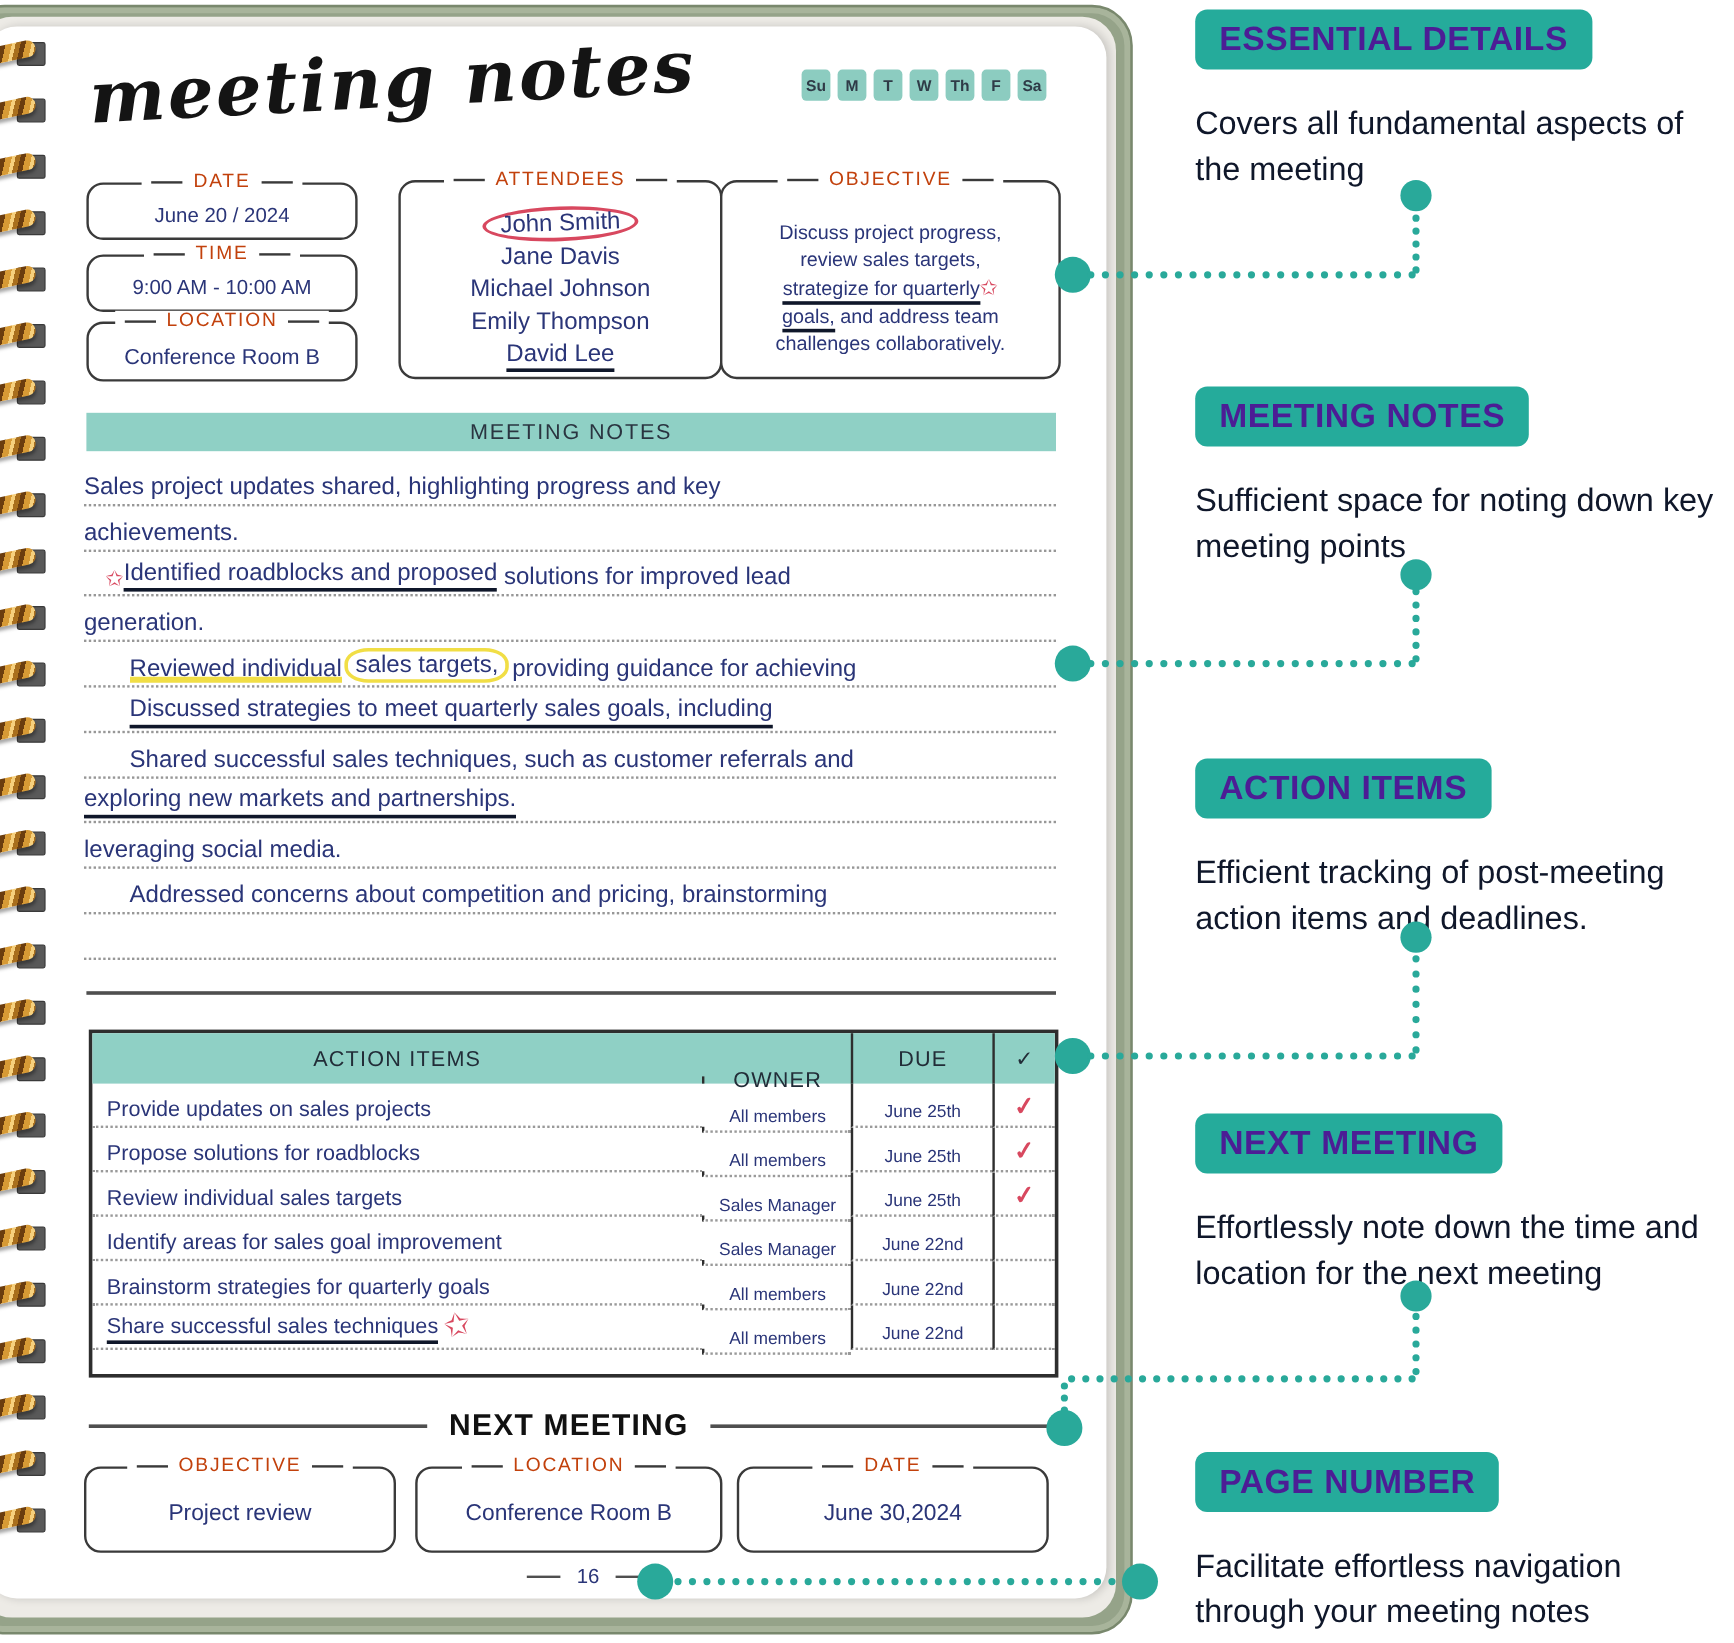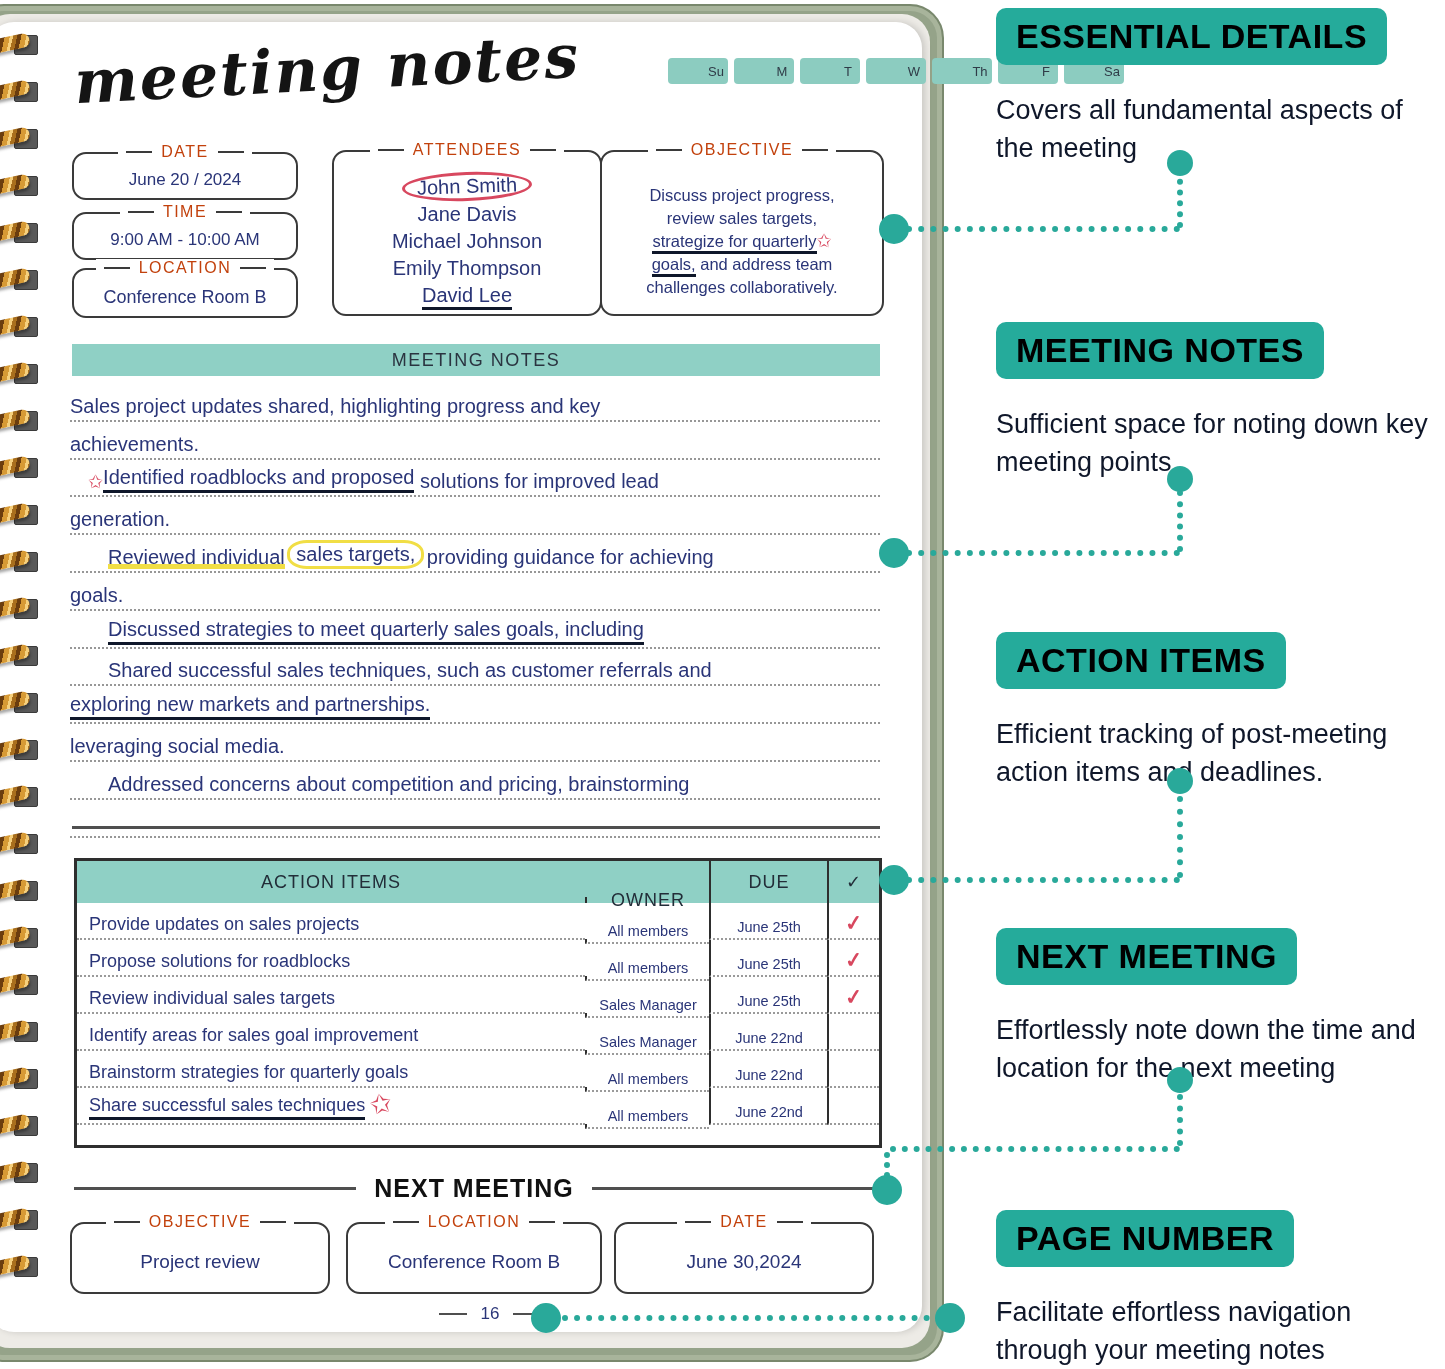--- a/index.html
+++ b/index.html
@@ -20,22 +20,22 @@
               background:repeating-linear-gradient(115deg,#6b3d0e 0 4px,#d79a35 4px 9px,#f6d07d 9px 12px,#a96f1d 12px 16px);
               box-shadow:0 3px 3px rgba(0,0,0,.35);}
 
   
   .hw{color:#2a3578;}
 
   .title{position:absolute;left:74px;top:34px;font-family:"DejaVu Serif",serif;font-style:italic;font-weight:700;
          font-size:60px;letter-spacing:2px;color:#141414;transform:rotate(-3deg);}
 
   .chips{position:absolute;left:668px;top:58px;display:flex;gap:6px;}
-  .chip{width:24px;height:26px;border-radius:4px;background:#8cccc0;color:#2f3b47;font-size:13px;font-weight:normal;
-        display:flex;align-items:center;justify-content:center;padding-left:36px;}
+  .chip{width:24px;height:26px;border-radius:4px;background:#8cccc0;color:#2f3b47;font-size:13px;font-weight:bold;
+        display:flex;align-items:center;justify-content:center;}
 
   
   .fbox{position:absolute;border:2.5px solid #3a3a3a;border-radius:14px;background:#fff;}
   .flabel{position:absolute;top:-11px;left:0;right:0;display:flex;justify-content:center;align-items:center;font-size:16px;
           font-weight:500;color:#c2410c;letter-spacing:1.5px;}
   .flabel .pad{background:#fff;padding:0 8px;display:flex;align-items:center;gap:9px;}
   .flabel .ln{width:26px;height:2.5px;background:#3a3a3a;}
   .fval{position:absolute;inset:0;display:flex;align-items:center;justify-content:center;font-size:17px;padding-top:8px;}
 
   .att-stack{position:absolute;inset:0;display:flex;flex-direction:column;align-items:center;justify-content:center;
@@ -79,21 +79,21 @@
   
   .nm-head{position:absolute;left:74px;top:1174px;width:800px;display:flex;align-items:center;}
   .nm-head .ln{flex:1;height:2.5px;background:#4f4f4f;}
   .nm-title{margin:0 18px;font-size:25px;font-weight:bold;color:#111;letter-spacing:1px;}
   .pgnum{position:absolute;left:420px;top:1304px;width:140px;display:flex;align-items:center;justify-content:center;gap:14px;}
   .pgnum .dash{width:28px;height:2.5px;background:#4f4f4f;}
   .pgnum .num{font-size:17px;}
 
   
   .anno{position:absolute;left:996px;width:449px;}
-  .badge{display:inline-block;background:#25ab9b;color:#000000;font-weight:bold;font-size:34px;letter-spacing:.5px;
+  .badge{display:inline-block;background:#25ab9b;color:#4c1d95;font-weight:bold;font-size:28px;letter-spacing:.5px;
          padding:9px 20px;border-radius:10px;}
   .desc{margin-top:26px;font-size:27px;color:#0f172a;line-height:1.42;}
 
   
   .dot{position:absolute;border-radius:50%;background:#29a99a;}
   .dot.lg{width:30px;height:30px;}
   .dot.md{width:26px;height:26px;}
   .hdot{position:absolute;height:0;border-top:6px dotted #29a99a;}
   .vdot{position:absolute;width:0;border-left:6px dotted #29a99a;}
 </style>
@@ -292,21 +292,20 @@
     </div>
   </div>
 
   <div class="band">MEETING NOTES</div>
   <div class="notes hw">
     <div class="nline"><span>Sales project updates shared, highlighting progress and key</span></div>
     <div class="nline"><span>achievements.</span></div>
     <div class="nline" style="padding-left:18px;"><span class="star">✩</span><span class="rl">Identified roadblocks and proposed</span><span> solutions for improved lead</span></div>
     <div class="nline"><span>generation.</span></div>
     <div class="nline ind"><span class="yl">Reviewed individual</span>&nbsp;<span class="ycirc">sales targets,</span><span> providing guidance for achieving</span></div>
-    <div class="nline"><span>goals.</span></div>
     <div class="nline ind"><span class="rl">Discussed strategies to meet quarterly sales goals, including</span></div>
     <div class="nline ind"><span>Shared successful sales techniques, such as customer referrals and</span></div>
     <div class="nline"><span class="rl">exploring new markets and partnerships.</span></div>
     <div class="nline"><span>leveraging social media.</span></div>
     <div class="nline ind"><span>Addressed concerns about competition and pricing, brainstorming</span></div>
     <div class="nline"><span></span></div>
   </div>
   <div class="divider"></div>
 
   <div class="tbl">

